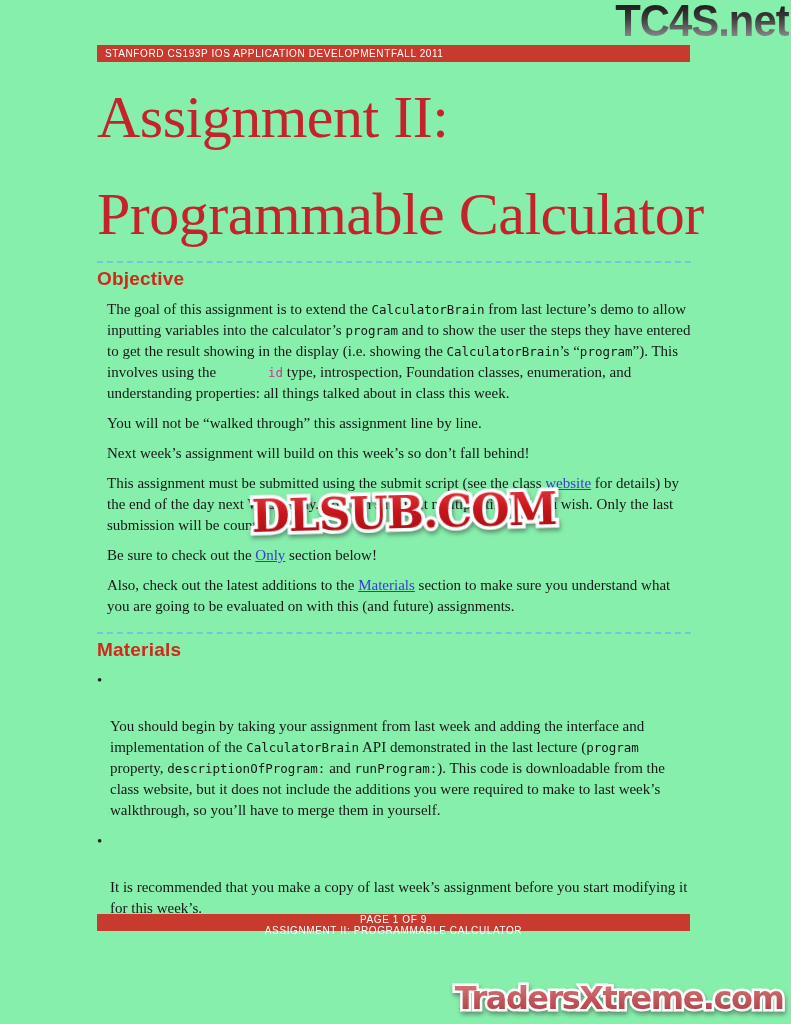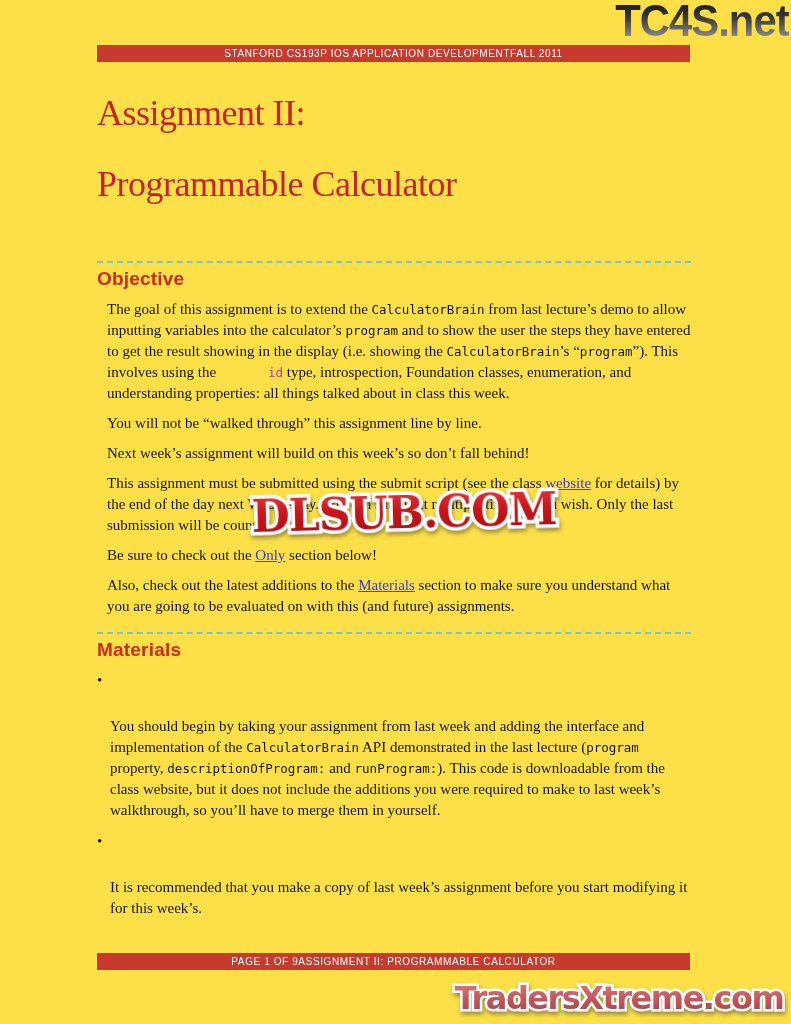--- a/index.html
+++ b/index.html
@@ -1,36 +1,36 @@
 <!DOCTYPE html>
 <html><head>
 <meta charset="utf-8">
 <style>
   html,body{margin:0;padding:0;background:#ffffff;}
-  #page{position:relative;width:791px;height:1024px;background:#fde047;overflow:hidden;
+  #page{position:relative;width:791px;height:1024px;background:#86efac;overflow:hidden;
         font-family:"Liberation Serif",serif;color:#161616;}
 
   
   .redbar{position:absolute;left:97px;width:593px;height:17px;background:#c93a2e;
           color:#fff;font-family:"Liberation Sans",sans-serif;font-size:10px;
-          letter-spacing:.6px;display:flex;justify-content:center;align-items:center;
+          letter-spacing:.6px;display:flex;justify-content:flex-start;align-items:center;
           padding:0 8px;box-sizing:border-box;}
   .redbar.top{top:45px;}
-  .redbar.bottom{top:953px;}
+  .redbar.bottom{top:914px;flex-direction:column;}
 
   
   .tc4s{position:absolute;top:-4px;right:2px;z-index:6;
         font-family:"Liberation Sans",sans-serif;font-weight:bold;font-size:44px;
         letter-spacing:-1px;transform:scaleX(.95);transform-origin:100% 0;
         background:linear-gradient(180deg,#121212 8%,#3c3c3c 45%,#8a8a8a 82%,#bdbdbd 100%);
         -webkit-background-clip:text;background-clip:text;color:transparent;}
 
   
-  .doc-title{position:absolute;left:97px;top:94px;color:#c5232b;
-             font-size:36px;line-height:1.06;letter-spacing:-.5px;}
+  .doc-title{position:absolute;left:97px;top:86px;color:#c5232b;
+             font-size:60px;line-height:1.06;letter-spacing:-.5px;}
   .doc-title .t2{margin-top:33px;}
 
   
   .content{position:absolute;left:97px;top:261px;width:594px;font-size:15px;line-height:21px;}
   .divider{border-top:2px dashed #76c5d6;height:0;margin:0;}
   .divider.second{margin-top:15px;}
   h2.sec{font-family:"Liberation Sans",sans-serif;font-weight:bold;color:#d0291b;
          font-size:19px;margin:5px 0 10px 0;letter-spacing:.2px;}
   .ind{margin-left:10px;}
   p.para{margin:0 0 9px 0;}

